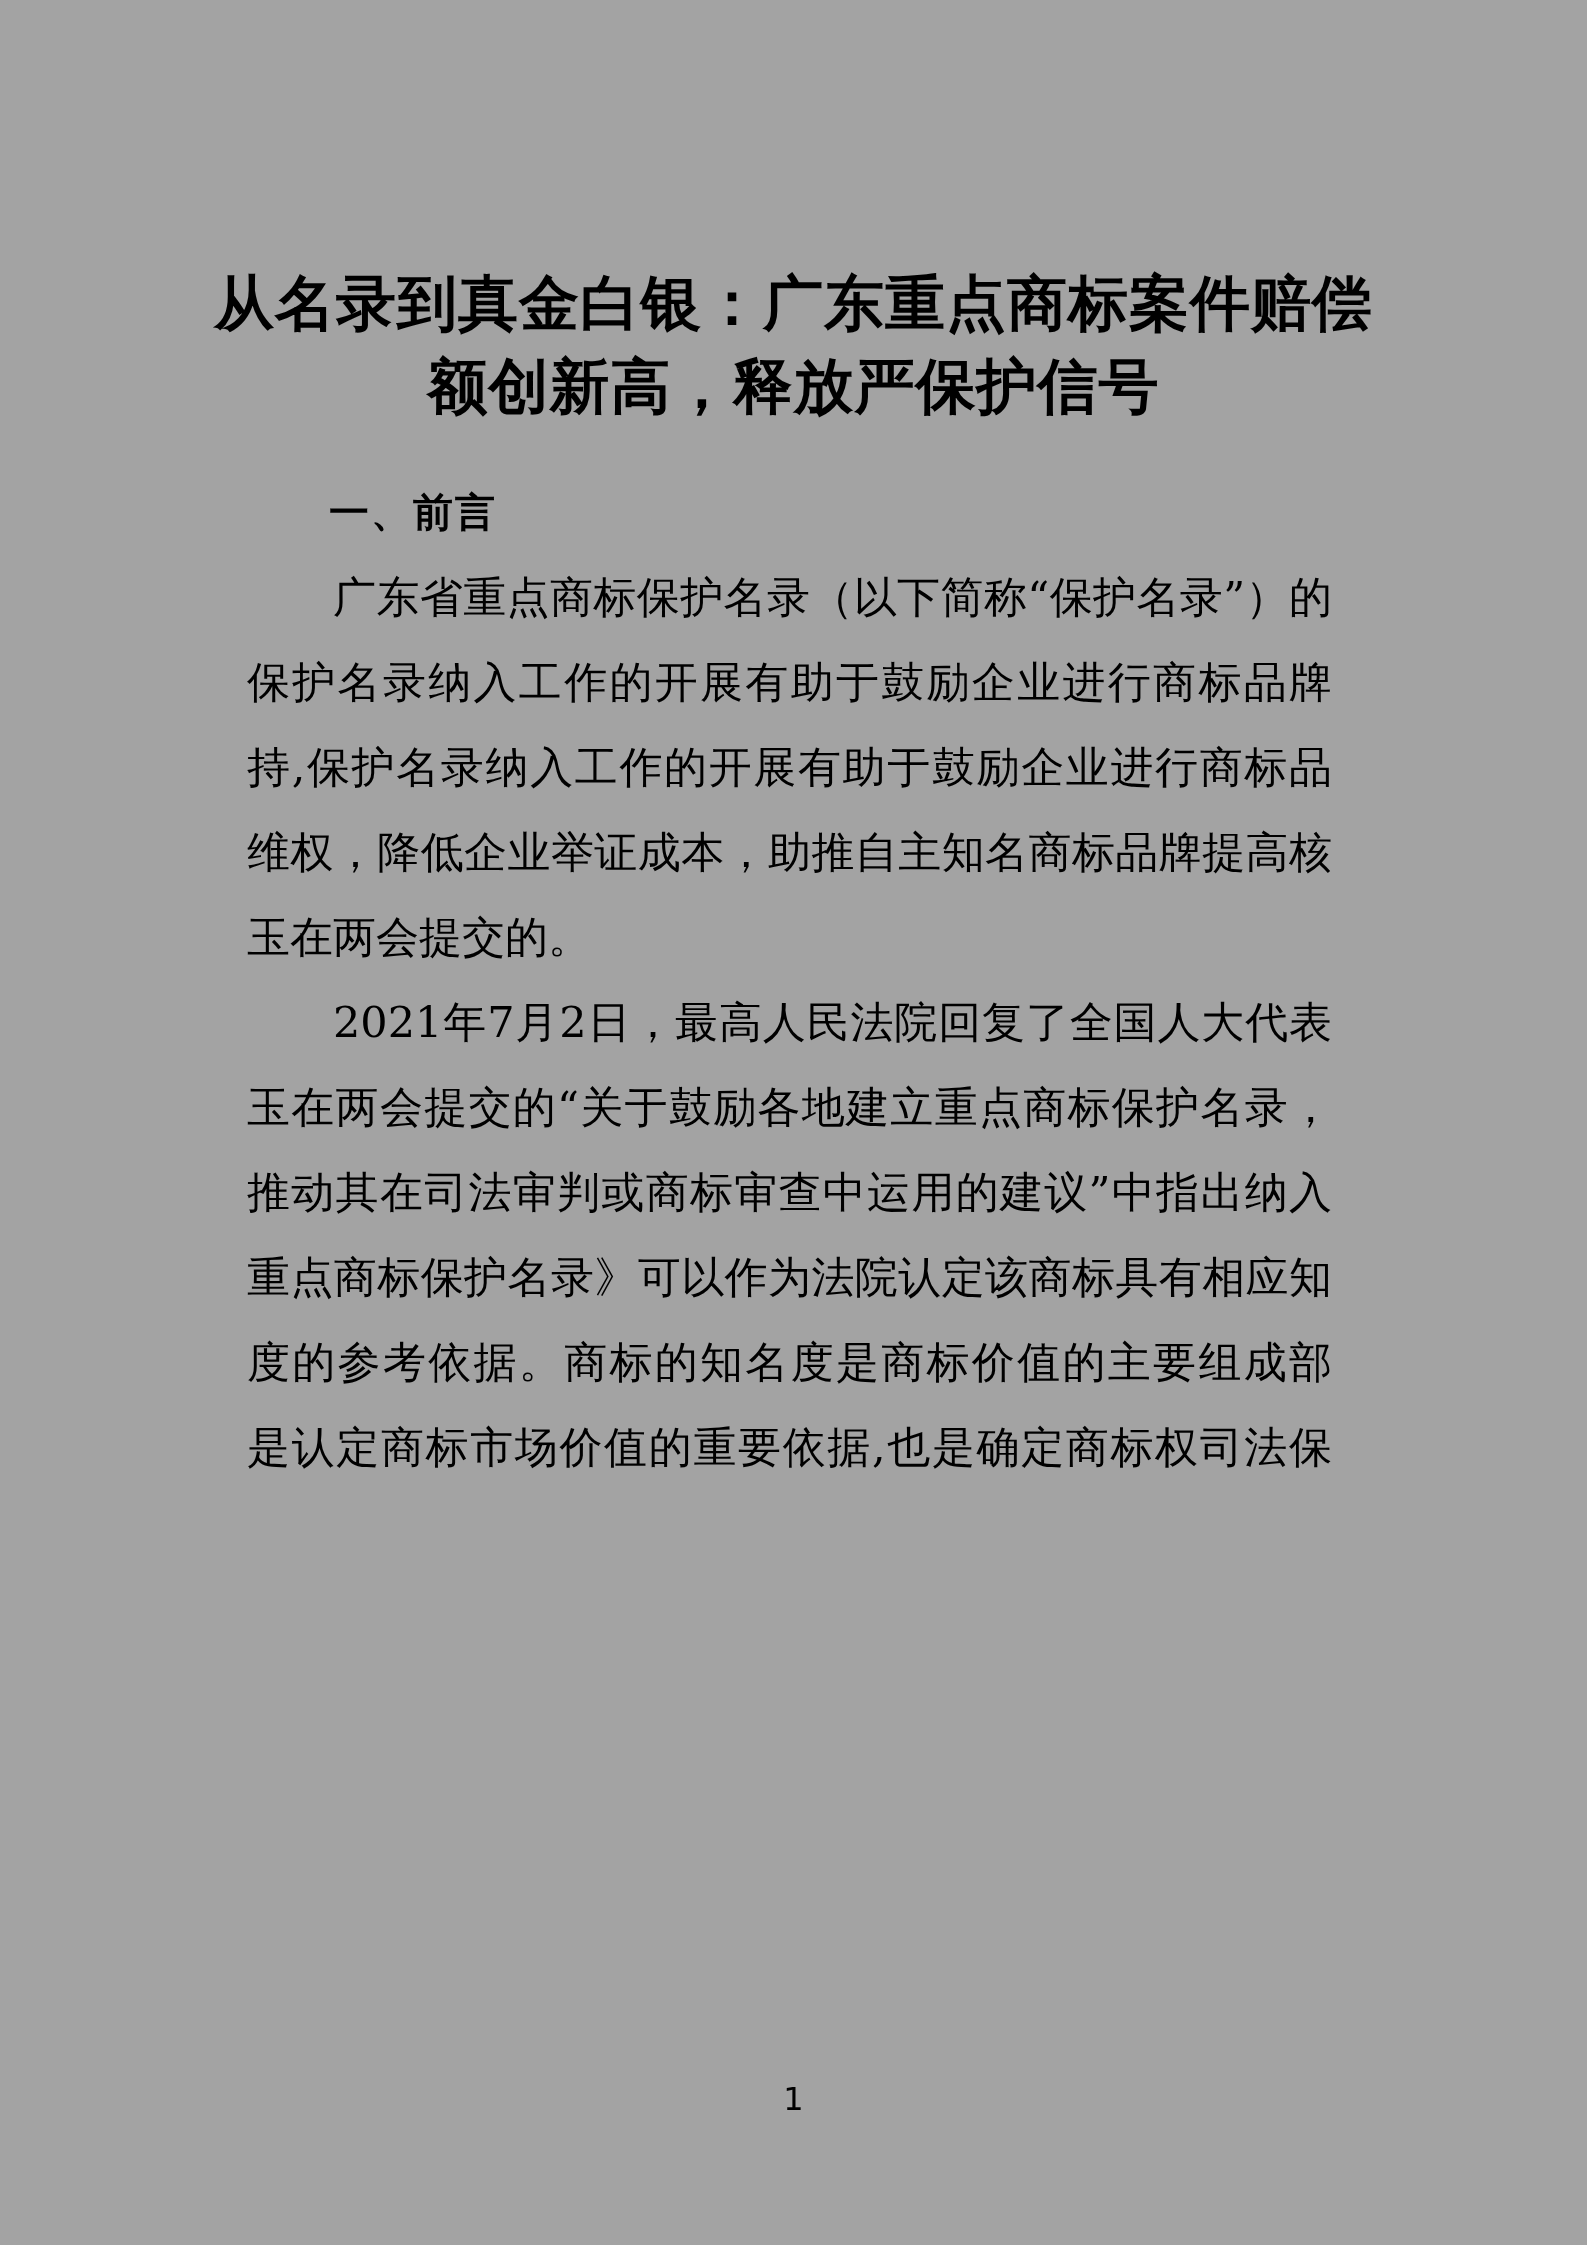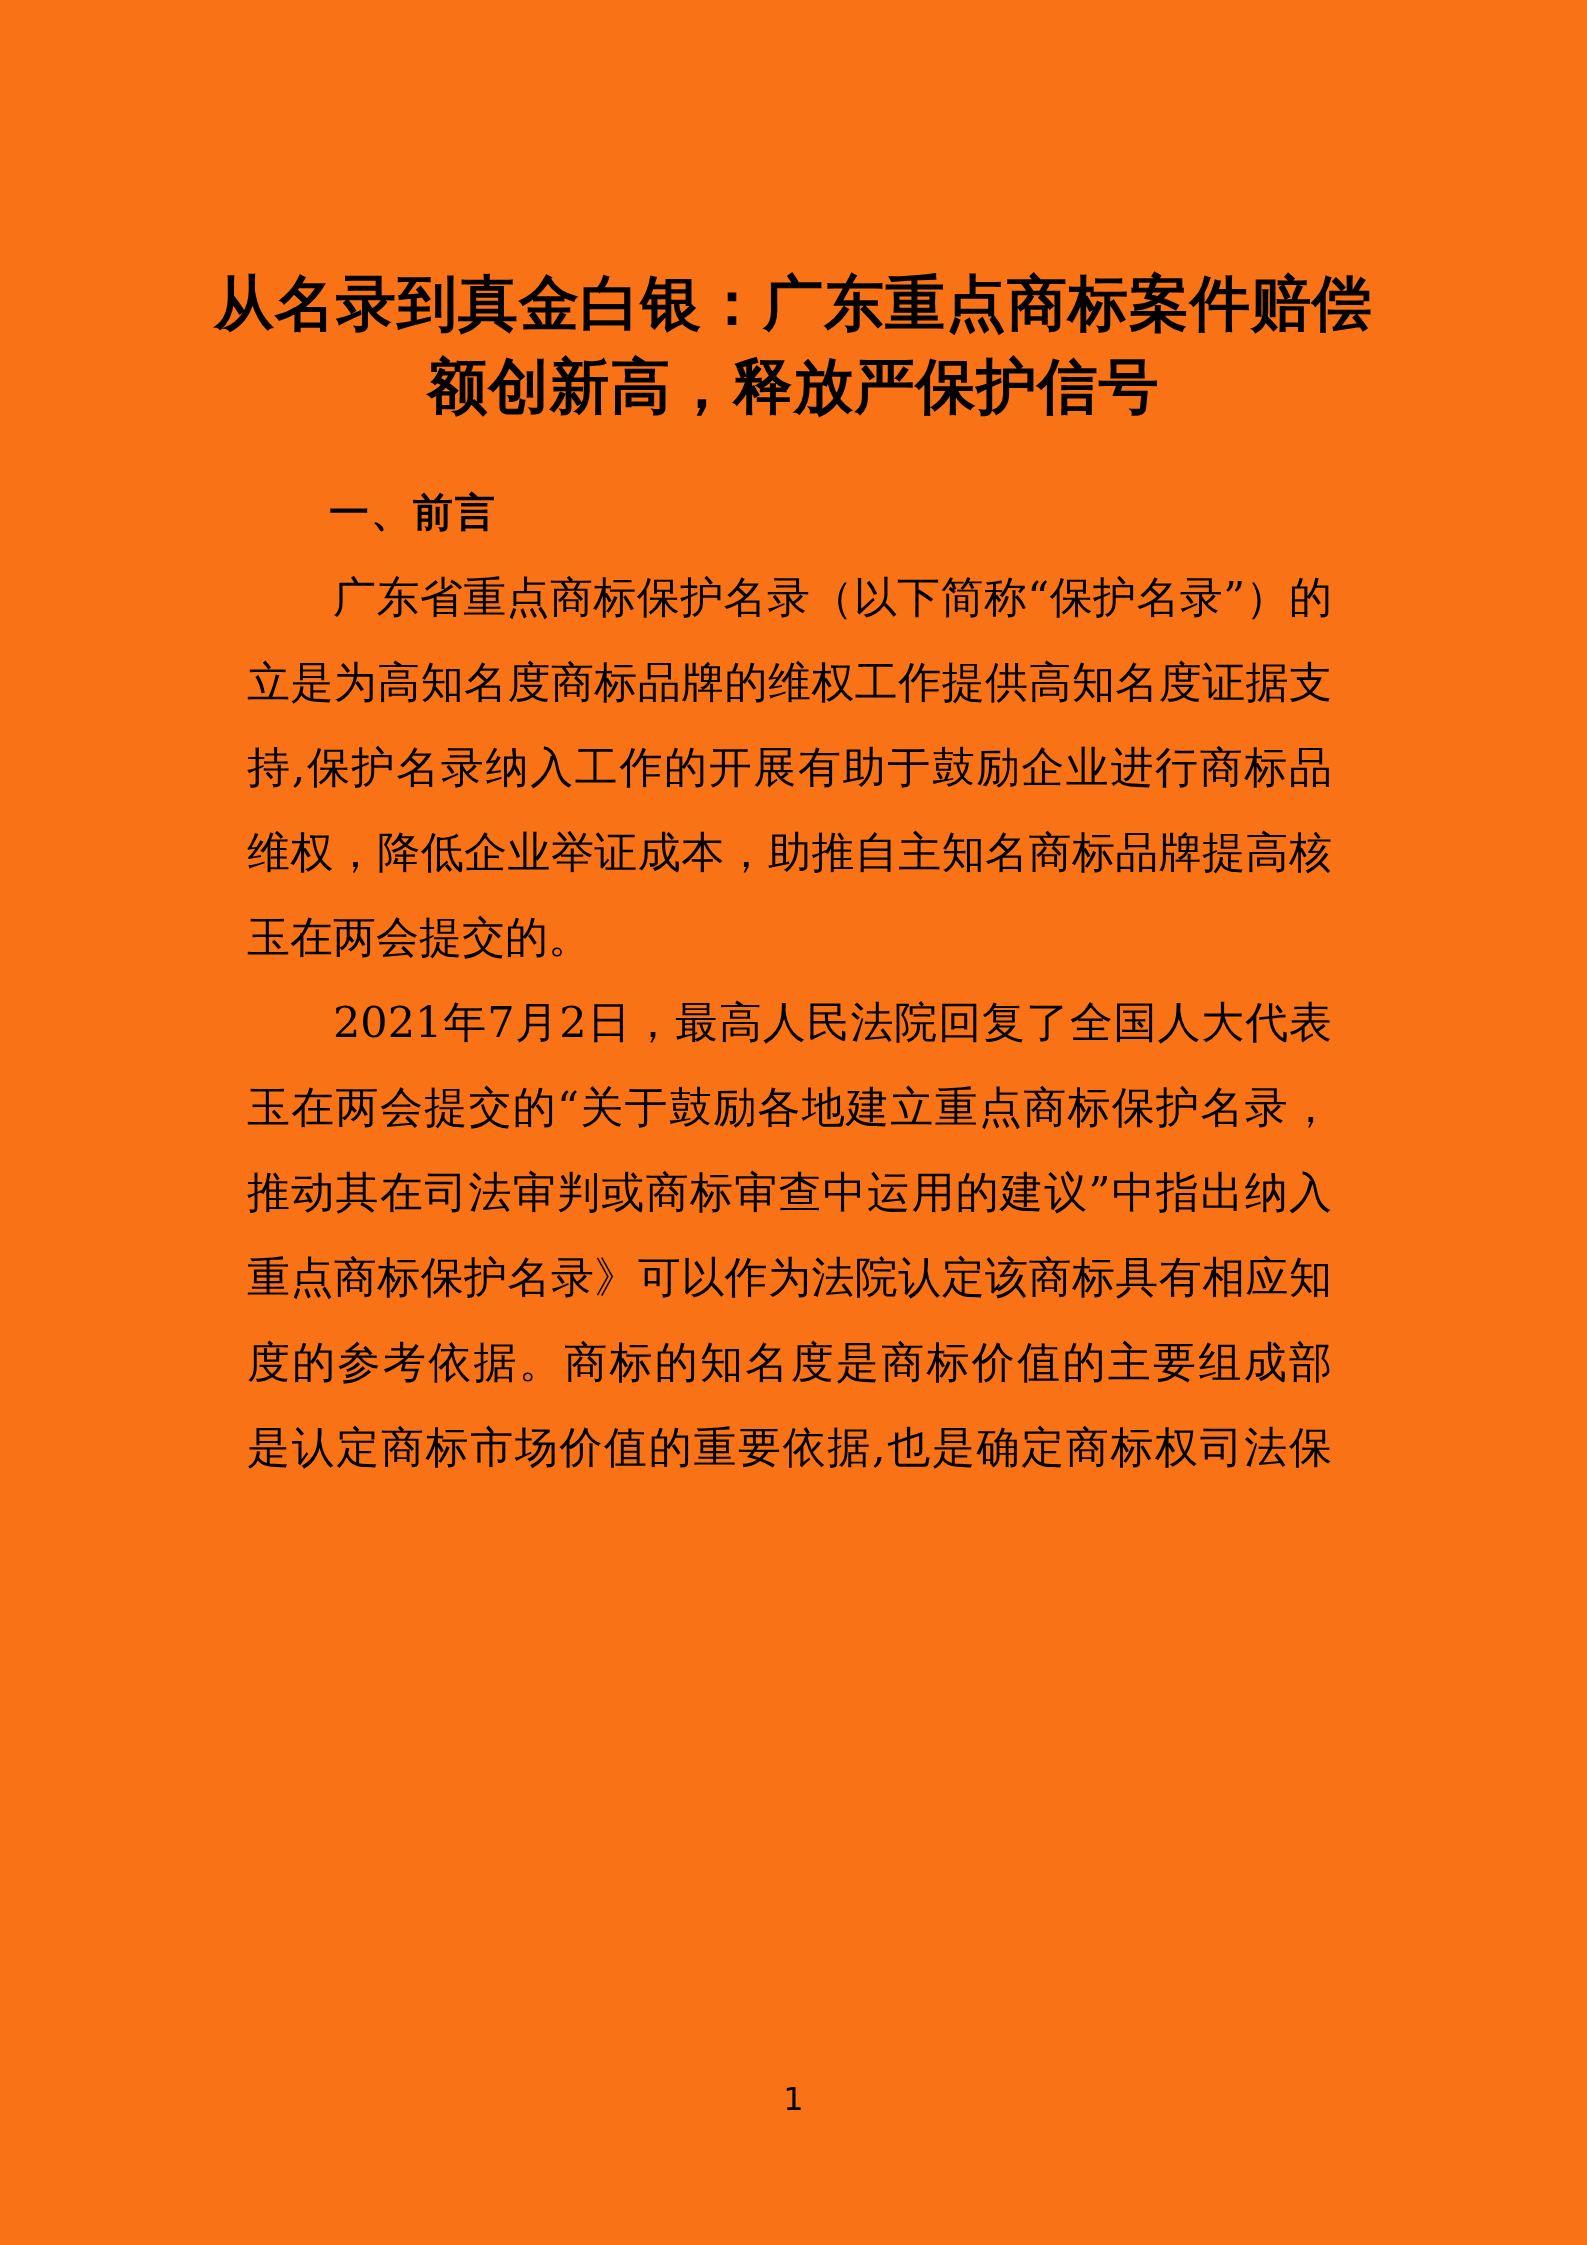--- a/index.html
+++ b/index.html
@@ -5,21 +5,21 @@
   html, body {
     margin: 0;
     padding: 0;
     background: #ffffff;
   }
   .page {
     position: relative;
     width: 1587px;
     height: 2245px;
     margin: 0 auto;
-    background: #f97316;
+    background: #a3a3a3;
     color: #000000;
     font-family: "DejaVu Serif", serif;
     overflow: hidden;
   }
   .doc-title {
     padding-top: 262px;
     text-align: center;
     font-family: "DejaVu Serif", serif;
     font-weight: bold;
     font-size: 60px;
@@ -71,21 +71,21 @@
 
   <div class="doc-title">
     <div>从名录到真金白银：广东重点商标案件赔偿</div>
     <div>额创新高，释放严保护信号</div>
   </div>
 
   <div class="section-heading">一、前言</div>
 
   <div class="doc-body">
       <div class="body-line indent">广东省重点商标保护名录（以下简称“保护名录”）的建</div>
-      <div class="body-line">立是为高知名度商标品牌的维权工作提供高知名度证据支</div>
+      <div class="body-line">保护名录纳入工作的开展有助于鼓励企业进行商标品牌</div>
       <div class="body-line">持,保护名录纳入工作的开展有助于鼓励企业进行商标品牌</div>
       <div class="body-line">维权，降低企业举证成本，助推自主知名商标品牌提高核心</div>
       <div class="body-line flush">玉在两会提交的。</div>
       <div class="body-line indent">2021年7月2日，最高人民法院回复了全国人大代表朱列</div>
       <div class="body-line">玉在两会提交的“关于鼓励各地建立重点商标保护名录，并</div>
       <div class="body-line">推动其在司法审判或商标审查中运用的建议”中指出纳入《</div>
       <div class="body-line">重点商标保护名录》可以作为法院认定该商标具有相应知名</div>
       <div class="body-line">度的参考依据。商标的知名度是商标价值的主要组成部分，</div>
       <div class="body-line">是认定商标市场价值的重要依据,也是确定商标权司法保护</div>
     </div>

